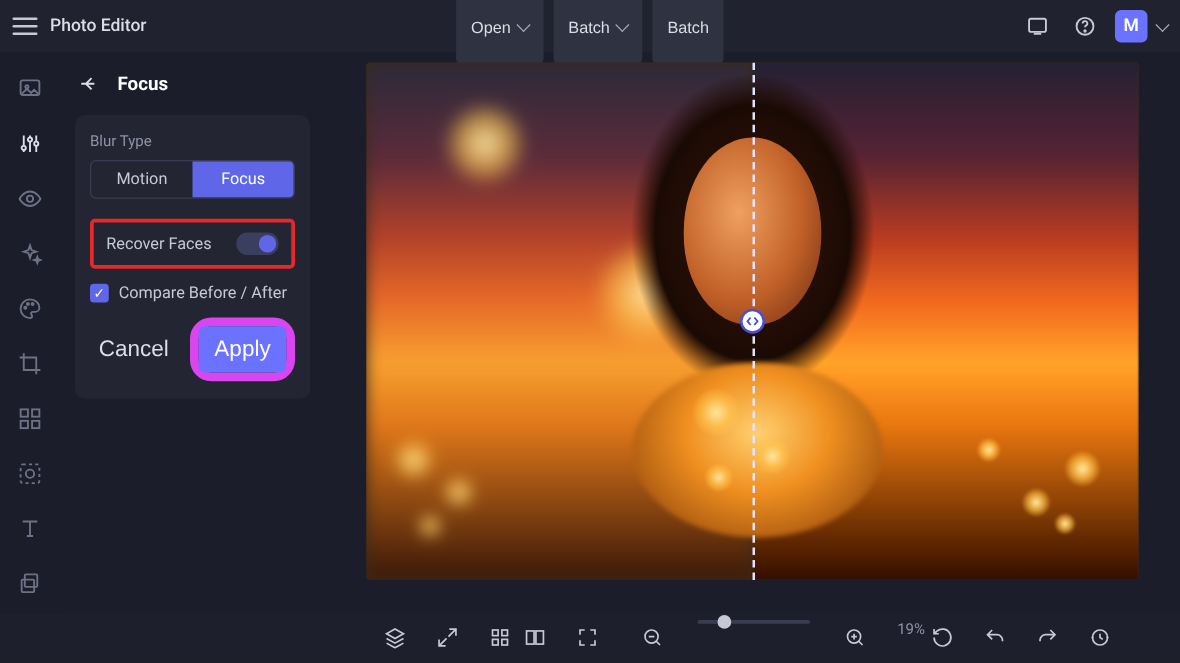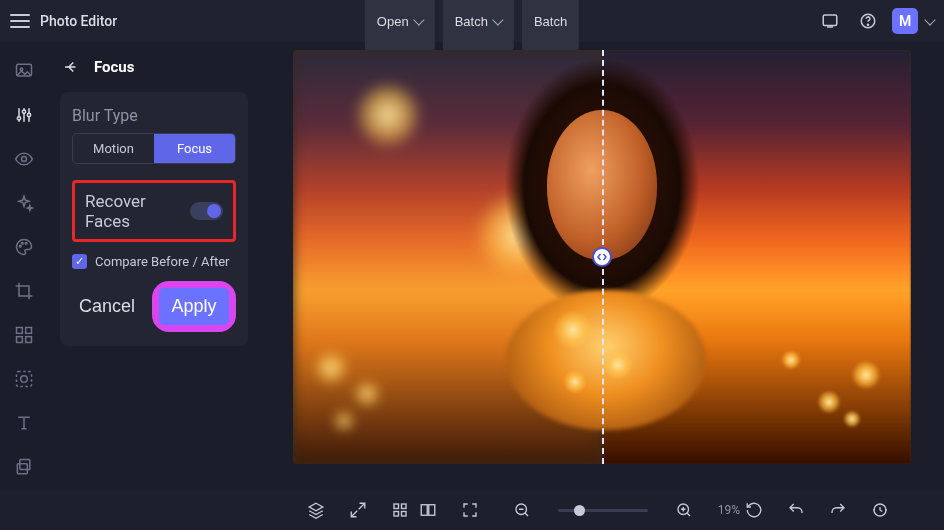--- a/index.html
+++ b/index.html
@@ -16,21 +16,21 @@
   .avatar { width: 26px; height: 26px; background: #6b72ff; color: #fff; border-radius: 5px; display: flex; align-items: center; justify-content: center; font-size: 14px; font-weight: 600; }
   .body { display: flex; height: 448px; }
   .railbar { width: 48px; background: #1b1d2a; display: flex; flex-direction: column; align-items: center; padding-top: 18px; gap: 22px; }
   .railbar .ritem { width: 22px; height: 22px; display: flex; align-items: center; justify-content: center; color: #6e7186; cursor: pointer; }
   .railbar .ritem.active { color: #dcdde6; }
   .sidepanel { width: 212px; padding: 14px 12px; }
   .panel-head { display: flex; align-items: center; gap: 12px; margin-bottom: 14px; }
   .backarrow { width: 22px; height: 22px; display: flex; align-items: center; justify-content: center; cursor: pointer; }
   .panel-title { font-size: 15px; font-weight: 700; color: #fff; }
   .card { background: #232532; border-radius: 8px; padding: 14px 12px; }
-  .section-label { font-size: 16px; color: #8f92a6; margin-bottom: 8px; }
+  .section-label { font-size: 12px; color: #8f92a6; margin-bottom: 8px; }
   .segrow { display: flex; border: 1px solid #3a3d52; border-radius: 5px; overflow: hidden; margin-bottom: 16px; }
   .seg { flex: 1; text-align: center; font-size: 13px; padding: 7px 0; cursor: pointer; color: #c7c9d6; }
   .seg.active { background: #5f66e8; color: #fff; }
   .hl { border: 3px solid #e62828; border-radius: 4px; padding: 8px 10px; display: flex; align-items: center; justify-content: space-between; margin-bottom: 12px; }
   .toggle { width: 34px; height: 18px; background: #4a4f6a; border-radius: 10px; position: relative; cursor: pointer; }
   .toggle.on { background: #3a3f5f; }
   .toggle .knob { position: absolute; width: 14px; height: 14px; border-radius: 50%; background: #5f66e8; top: 2px; right: 2px; }
   .chkrow { display: flex; align-items: center; gap: 8px; font-size: 13px; color: #c7c9d6; margin-bottom: 12px; }
   .chkbox { width: 15px; height: 15px; background: #5f66e8; border-radius: 3px; display: flex; align-items: center; justify-content: center; color: #fff; font-size: 11px; }
   .btnrow { display: flex; gap: 10px; }
@@ -176,21 +176,21 @@
       </div>
       <div class="panel-title">Focus</div>
     </div>
     <div class="card">
       <div class="section-label">Blur Type</div>
       <div class="segrow">
         <div class="seg">Motion</div>
         <div class="seg active">Focus</div>
       </div>
       <div class="hl">
-        <span style="font-size:17px">Recover Faces</span>
+        <span style="font-size:13px">Recover Faces</span>
         <div class="toggle on">
             <div class="knob"></div>
           </div>
       </div>
       <div class="chkrow">
         <div class="chkbox">✓</div>
         <span>Compare Before / After</span>
       </div>
       <div class="btnrow">
         <button class="pbtn">Cancel</button>
@@ -261,21 +261,21 @@
           <rect x="13" y="5" width="8" height="14"></rect>
         </svg>
       </div>
     <div class="icon-btn">
         <svg width="18" height="18" viewBox="0 0 24 24" fill="none" stroke="currentColor" stroke-width="1.8">
           <path d="M4 9V4h5M20 9V4h-5M4 15v5h5M20 15v5h-5"></path>
         </svg>
       </div>
   </div>
   <div style="width:30px"></div>
-  <div class="bgroup" style="align-items:center">
+  <div class="bgroup" style="">
     <div class="icon-btn">
         <svg width="18" height="18" viewBox="0 0 24 24" fill="none" stroke="currentColor" stroke-width="1.8">
           <circle cx="11" cy="11" r="7"></circle>
           <path d="M8 11h6M20 20l-4-4"></path>
         </svg>
       </div>
     <div class="zoomtrack">
         <div class="zk"></div>
       </div>
     <div class="icon-btn">

